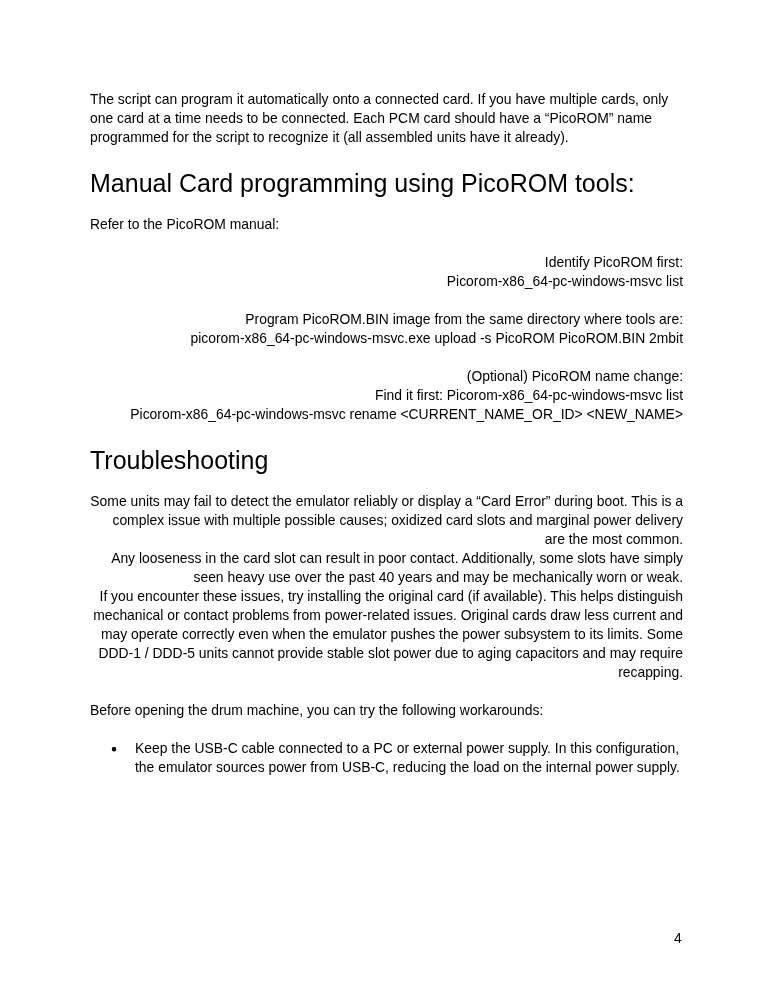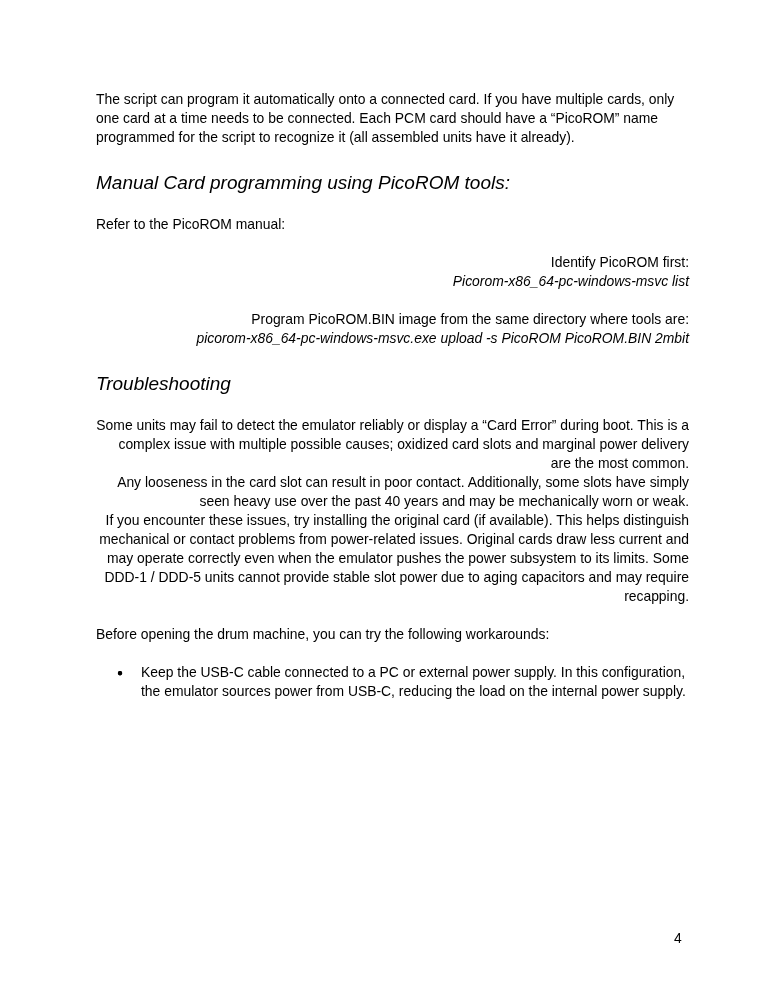--- a/index.html
+++ b/index.html
@@ -12,39 +12,38 @@
     width: 773px;
     height: 1000px;
     background: #ffffff;
     color: #000000;
     font-family: "Liberation Sans", "DejaVu Sans", sans-serif;
     overflow: hidden;
   }
   .content {
     position: absolute;
     top: 0;
-    left: 96px;
+    left: 90px;
     width: 593px;
     padding-top: 90px;
   }
   p.body {
     margin: 0 0 19px 0;
     font-size: 13.9px;
     line-height: 19px;
     letter-spacing: 0;
   }
   h1.heading {
     margin: 0 0 15px 0;
-    font-size: 19px;
+    font-size: 25px;
     line-height: 34px;
     font-weight: 400;
-    font-style: italic;
   }
   .line { display: block; text-align: right; }
-  .italic { font-style: italic; }
+  .italic { }
   ul.bullets {
     list-style: none;
     margin: 0;
     padding: 0;
     font-size: 13.9px;
     line-height: 19px;
   }
   ul.bullets li {
     position: relative;
     padding-left: 45px;
@@ -81,20 +80,25 @@
     <p class="body">
       <span class="line">Identify PicoROM first:</span>
       <span class="line italic">Picorom-x86_64-pc-windows-msvc list</span>
     </p>
 
     <p class="body">
       <span class="line">Program PicoROM.BIN image from the same directory where tools are:</span>
       <span class="line italic">picorom-x86_64-pc-windows-msvc.exe upload -s PicoROM PicoROM.BIN 2mbit</span>
     </p>
 
+    <p class="body">
+      <span class="line">(Optional) PicoROM name change:</span>
+      <span class="line"><span>Find it first: </span><span class="italic">Picorom-x86_64-pc-windows-msvc list</span></span>
+      <span class="line italic">Picorom-x86_64-pc-windows-msvc rename &lt;CURRENT_NAME_OR_ID&gt; &lt;NEW_NAME&gt;</span>
+    </p>
 
     <h1 class="heading">Troubleshooting</h1>
 
     <p class="body">
       <span class="line">Some units may fail to detect the emulator reliably or display a “Card Error” during boot. This is a complex issue with multiple possible causes; oxidized card slots and marginal power delivery are the most common.</span>
       <span class="line">Any looseness in the card slot can result in poor contact. Additionally, some slots have simply seen heavy use over the past 40 years and may be mechanically worn or weak.</span>
       <span class="line">If you encounter these issues, try installing the original card (if available). This helps distinguish mechanical or contact problems from power-related issues. Original cards draw less current and may operate correctly even when the emulator pushes the power subsystem to its limits. Some DDD-1 / DDD-5 units cannot provide stable slot power due to aging capacitors and may require recapping.</span>
     </p>
 
     <p class="body">Before opening the drum machine, you can try the following workarounds:</p>

